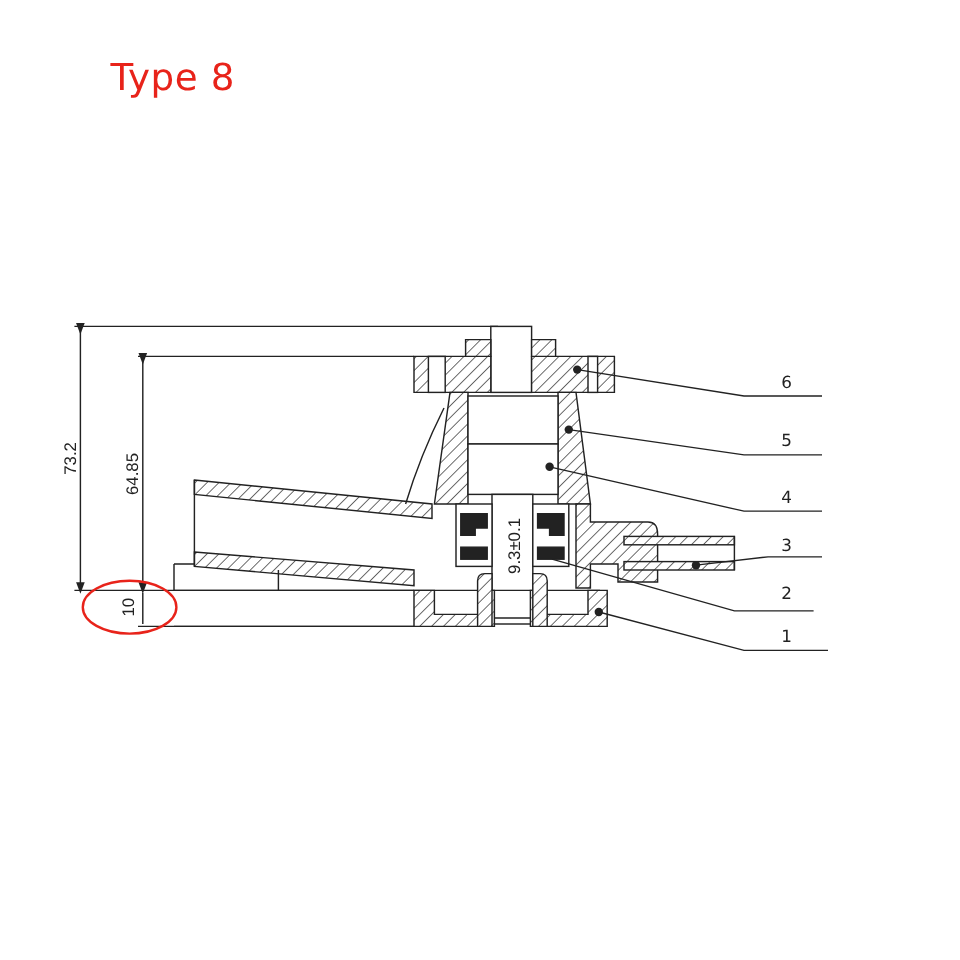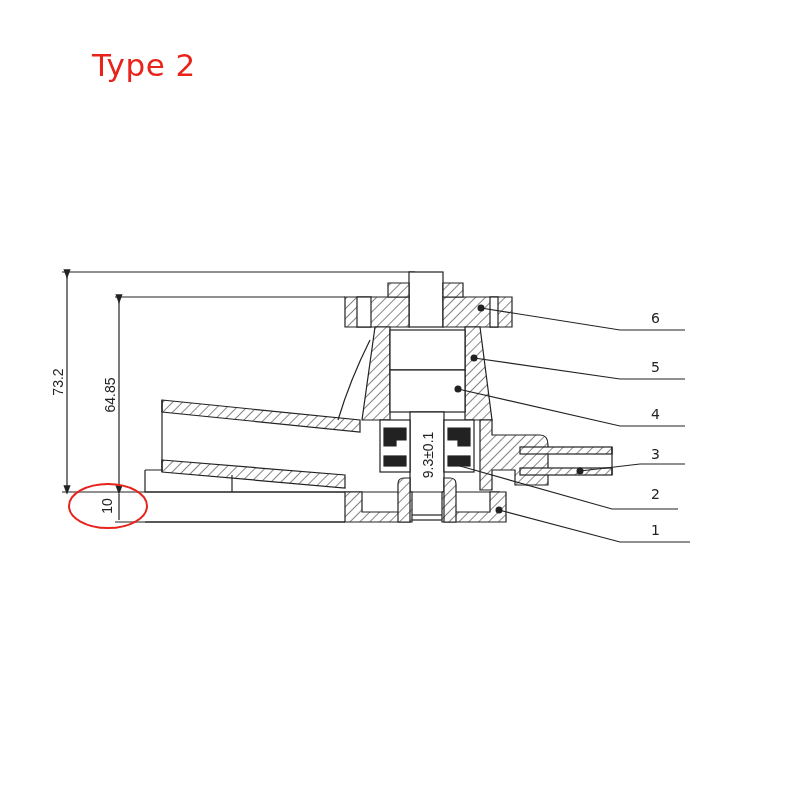--- a/index.html
+++ b/index.html
@@ -5,21 +5,21 @@
     html, body { margin: 0; padding: 0; background: #ffffff; }
     body { width: 800px; height: 800px; position: relative; overflow: hidden; font-family: "DejaVu Sans", sans-serif; }
     .title { position: absolute; left: 92px; top: 50px; font-size: 31px; color: #e8231a; font-family: "DejaVu Sans", sans-serif; line-height: 1; letter-spacing: 0.5px; }
     svg { position: absolute; left: 0; top: 0; }
     .dim { font-family: "Liberation Sans Narrow", "Liberation Sans", sans-serif; font-size: 14px; fill: #222; }
     .lbl { font-family: "DejaVu Sans", sans-serif; font-size: 14px; fill: #222; }
   </style>
 </head>
 <body>
 
-<div class="title">Type 2</div>
+<div class="title">Type 8</div>
 
 <svg width="800" height="800" viewBox="0 0 800 800">
   <defs>
     <pattern id="hatch" patternUnits="userSpaceOnUse" width="7" height="7" patternTransform="rotate(45)">
       <rect width="7" height="7" fill="#fff"></rect>
       <line x1="0" y1="0" x2="0" y2="7" stroke="#333" stroke-width="1.2"></line>
     </pattern>
     <marker id="arr" markerWidth="8" markerHeight="8" refX="4" refY="4" orient="auto">
       <path d="M0,1 L8,4 L0,7 z" fill="#222"></path>
     </marker>

